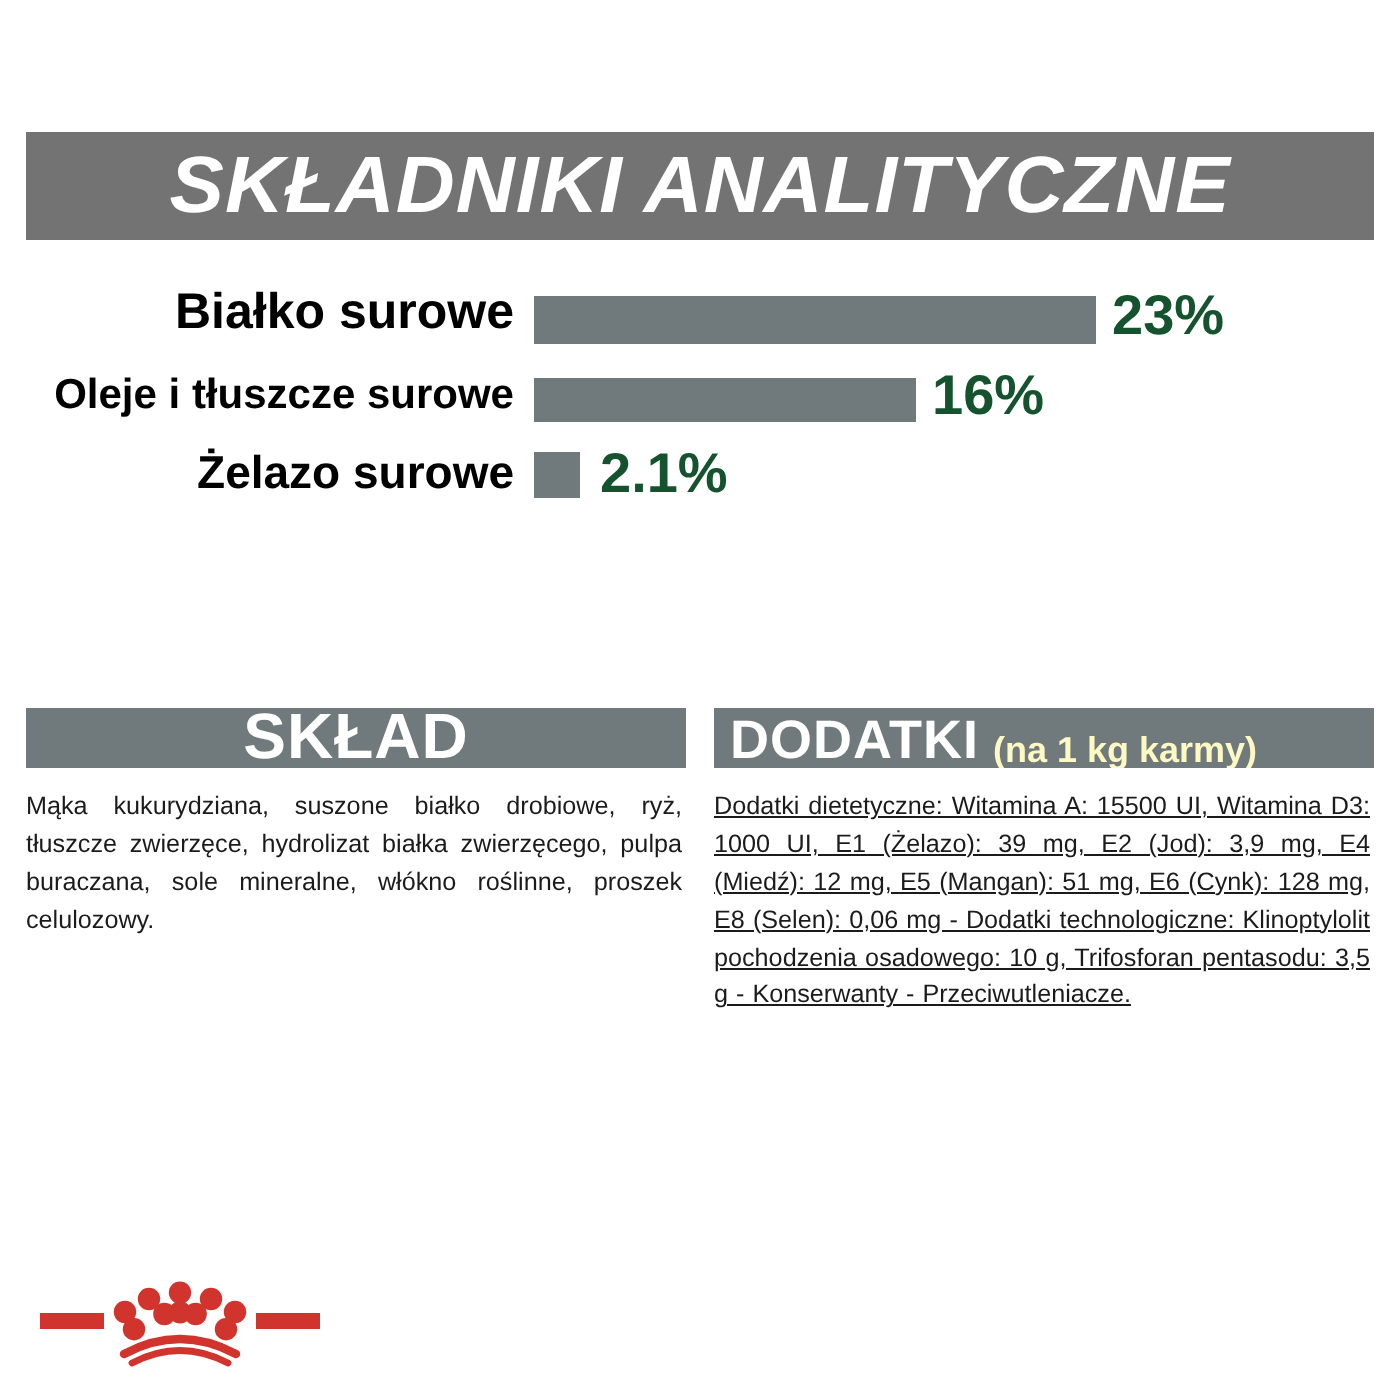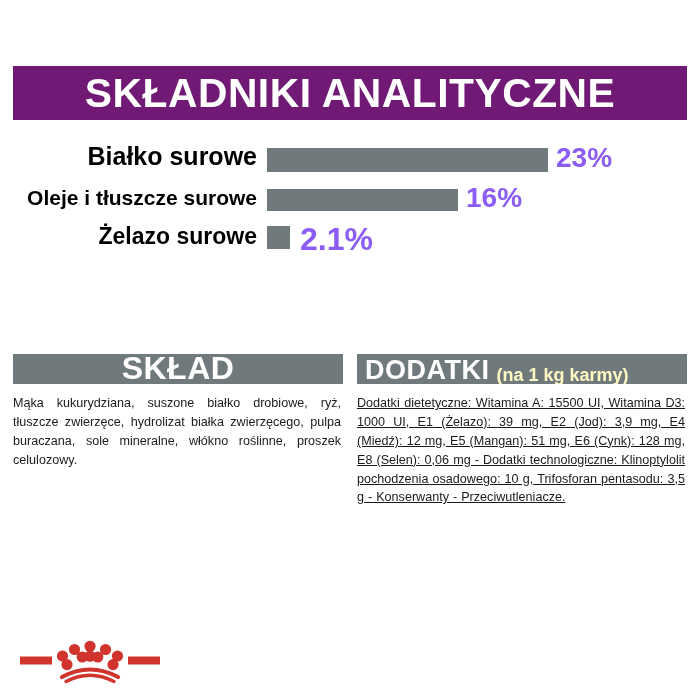--- a/index.html
+++ b/index.html
@@ -19,25 +19,26 @@
     position: absolute;
     left: 0; top: 0;
     width: 700px;
     height: 700px;
     background: #ffffff;
   }
 
   
   .band {
     position: absolute;
-    background: #701a75;
+    background: #737373;
     display: flex;
     align-items: center;
     justify-content: center;
     box-sizing: border-box;
+    font-style: italic;
   }
   .band-title {
     color: #ffffff;
     font-weight: bold;
     letter-spacing: 0.5px;
     line-height: 1;
     white-space: nowrap;
   }
 
   #analytic-band {
@@ -76,39 +77,39 @@
     line-height: 1;
   }
   .chart-row .bar {
     position: absolute;
     left: 262px;
     background: #707a7c;
   }
   .chart-row .row-value {
     position: absolute;
     font-weight: bold;
-    color: #8b5cf6;
+    color: #14532d;
     white-space: nowrap;
     line-height: 1;
   }
 
   #chart-row-0 { top: 0px;  height: 40px; }
   #chart-row-0 .row-label { top: 8px; font-size: 25px; }
   #chart-row-0 .bar { top: 12px; height: 24px; width: 281px; }
   #chart-row-0 .row-value { left: 551px; top: 8px; font-size: 28px; }
 
   #chart-row-1 { top: 44px; height: 38px; }
   #chart-row-1 .row-label { top: 7px; font-size: 21px; }
   #chart-row-1 .bar { top: 9px; height: 22px; width: 191px; }
   #chart-row-1 .row-value { left: 461px; top: 4px; font-size: 28px; }
 
   #chart-row-2 { top: 84px; height: 38px; }
   #chart-row-2 .row-label { top: 5px; font-size: 23px; }
   #chart-row-2 .bar { top: 6px; height: 23px; width: 23px; }
-  #chart-row-2 .row-value { left: 295px; top: 3px; font-size: 32px; }
+  #chart-row-2 .row-value { left: 295px; top: 3px; font-size: 28px; }
 
   
   .panel {
     position: absolute;
     top: 354px;
   }
   #panel-sklad  { left: 13px;  width: 330px; }
   #panel-dodatki{ left: 357px; width: 330px; }
 
   .panel-band {

